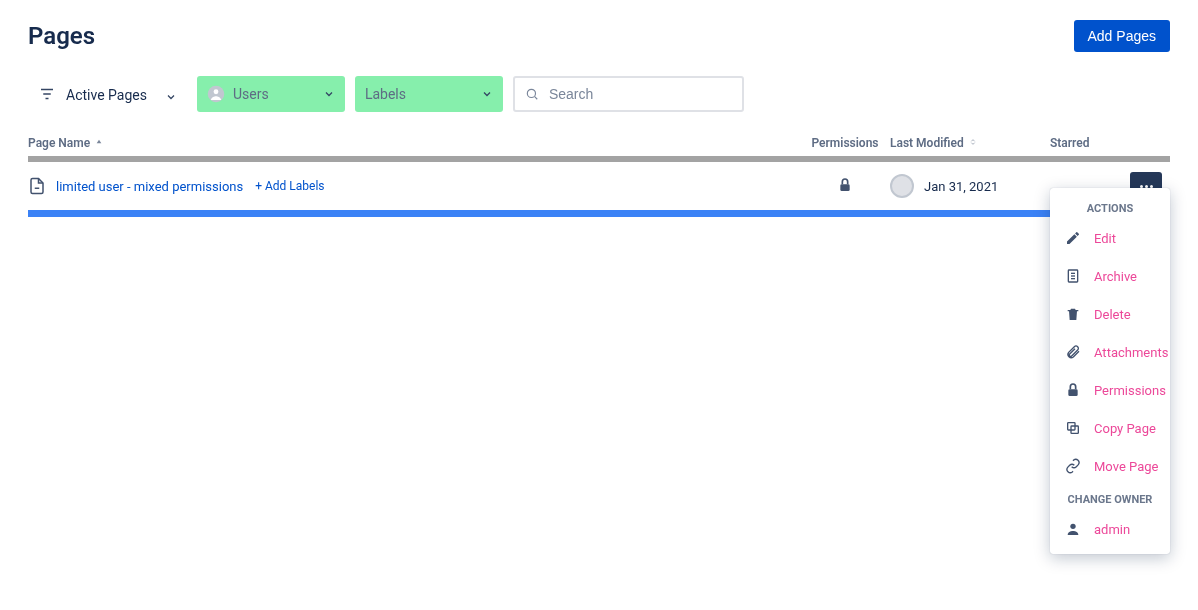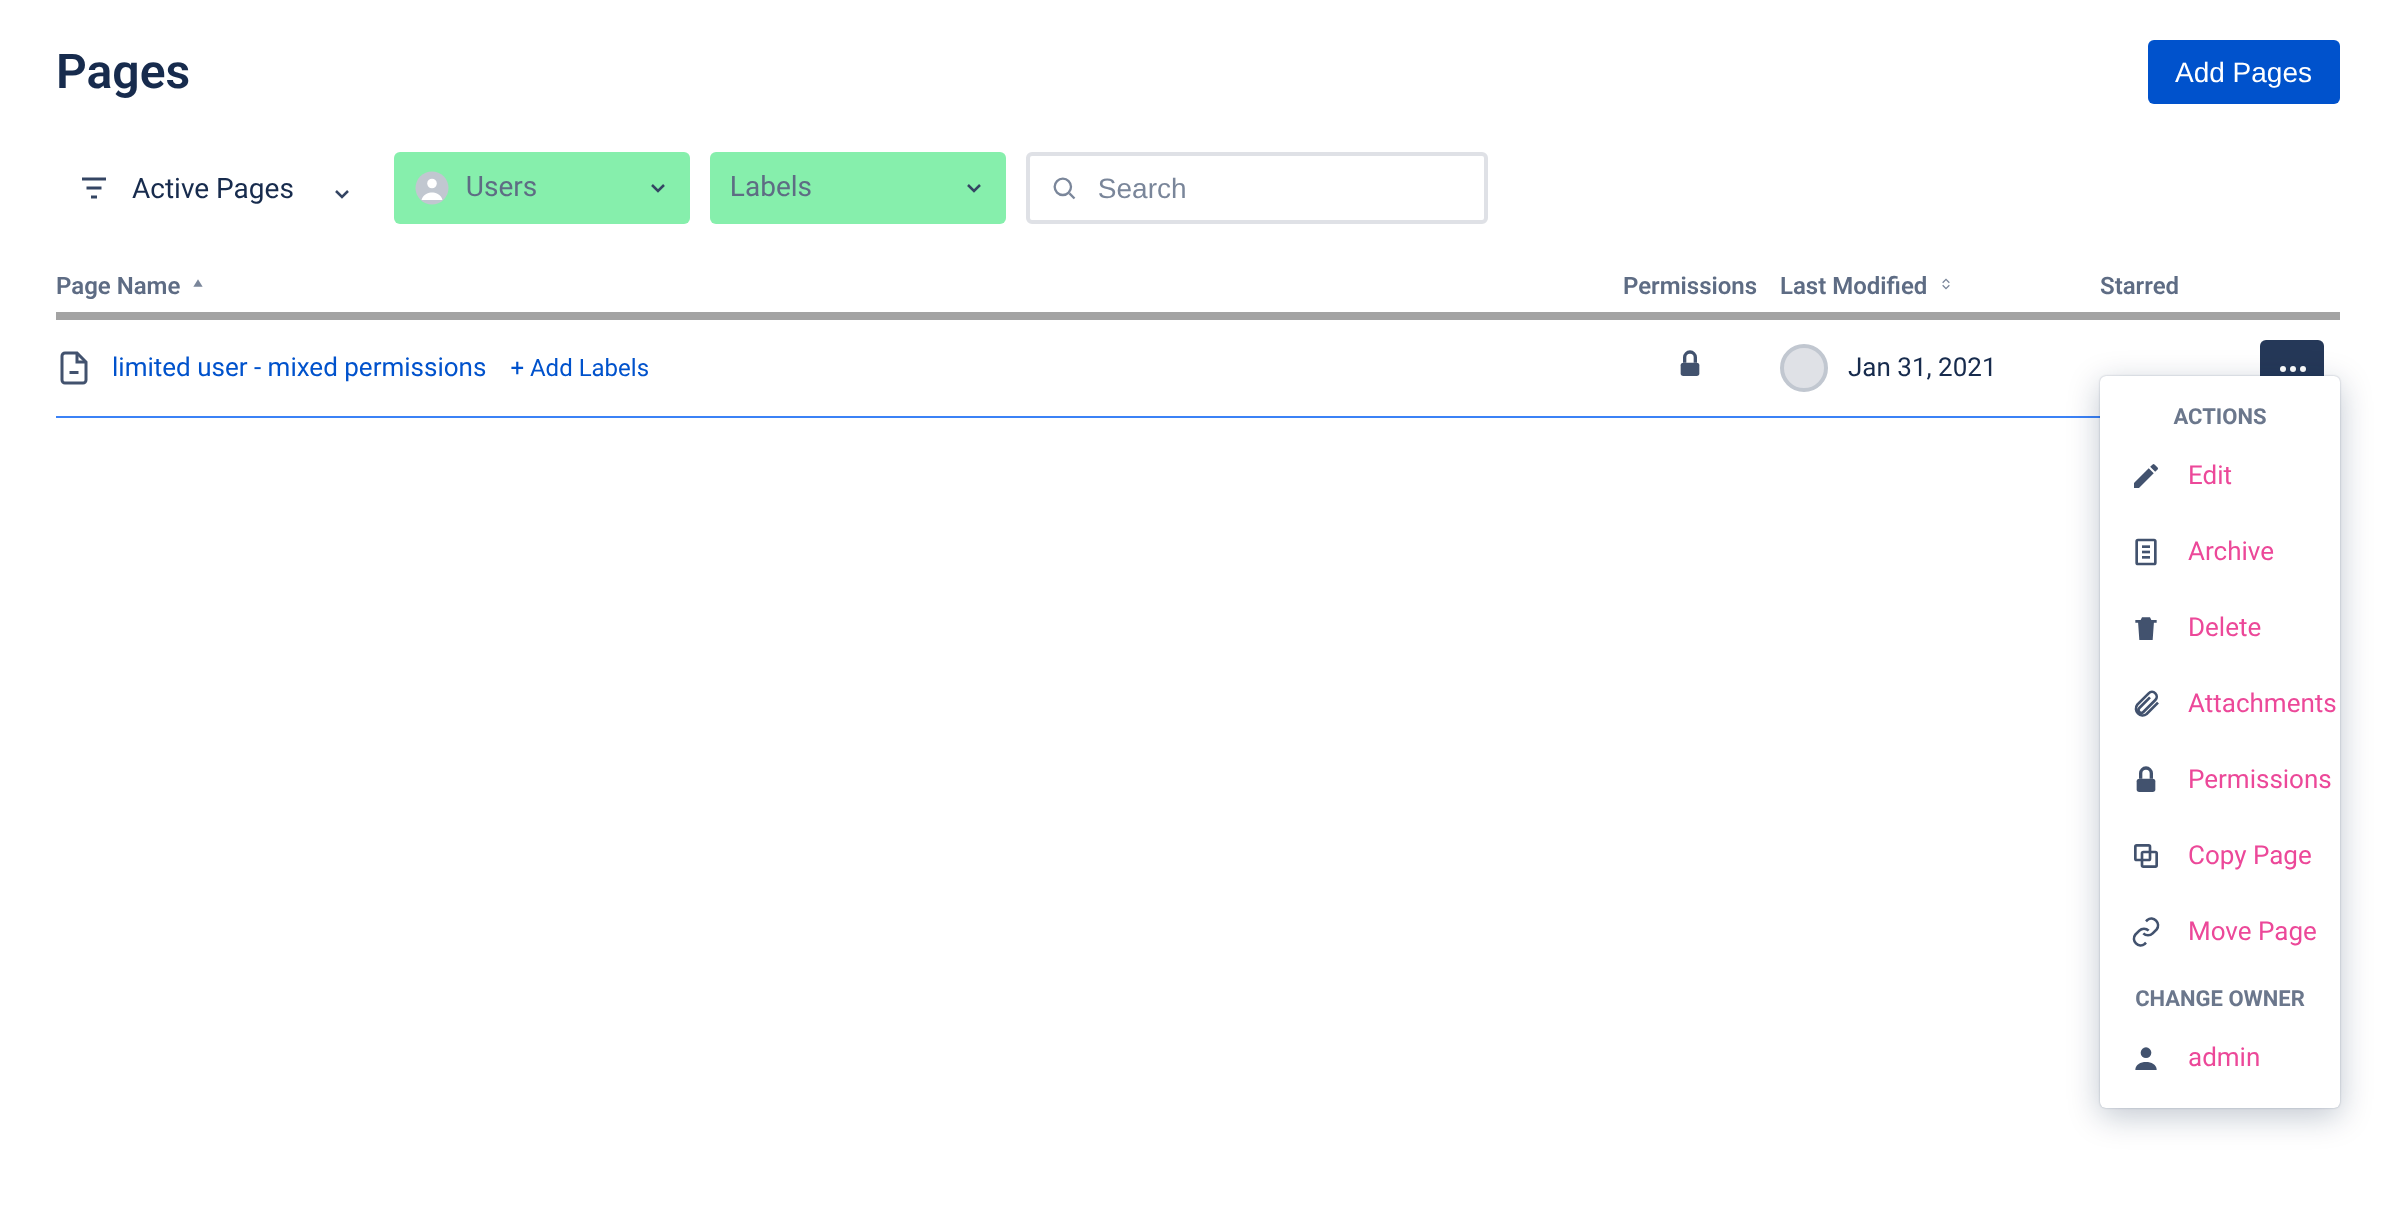--- a/index.html
+++ b/index.html
@@ -94,36 +94,36 @@
     width: 100%;
     background: transparent;
   }
   .search-box input::placeholder { color: #7A869A; }
   .table {
     width: 100%;
   }
   .thead {
     display: flex;
     align-items: flex-end;
-    border-bottom: 4px solid #a3a3a3;
+    border-bottom: 6px solid #a3a3a3;
     padding: 6px 0;
     font-size: 12px;
     font-weight: 600;
     color: #5E6C84;
   }
   .col-name { flex: 1 1 auto; }
   .col-perm { width: 90px; text-align: center; }
   .col-mod  { width: 160px; }
   .col-star { width: 80px; }
   .col-act  { width: 40px; }
   .sort-ind { font-size:10px; margin-left:2px; color:#7A869A; display:inline-flex; align-items:center; position:relative; top:-1px;}
   .trow {
     display: flex;
     align-items: center;
-    border-bottom: 1px solid #3b82f6;
+    border-bottom: 7px solid #3b82f6;
     padding: 10px 0;
     font-size: 13px;
     min-height: 46px;
   }
   .doc-icon { color:#42526E; margin-right:10px; flex-shrink:0; }
   .row-name-wrap { display:flex; align-items:center; }
   .page-link { color:#0052CC; text-decoration:none; }
   .add-labels { color:#0052CC; font-size:12px; margin-left:12px; cursor:pointer;}
   .lock { color:#42526E; display:inline-flex; justify-content:center; width:100%;}
   .avatar {

